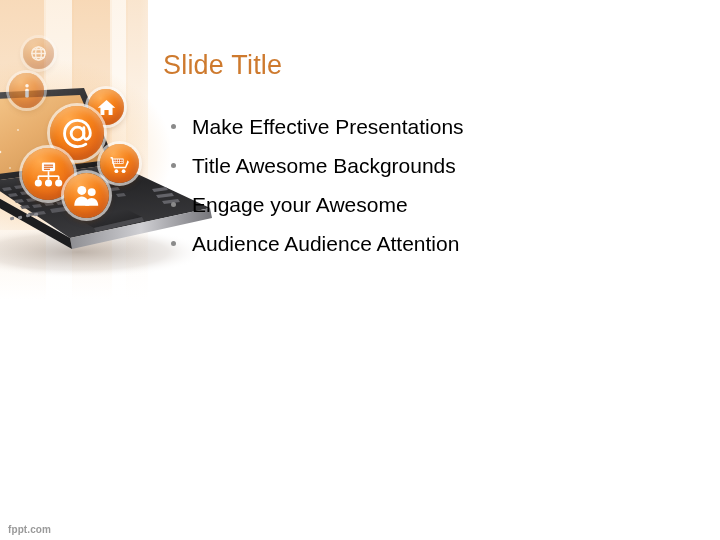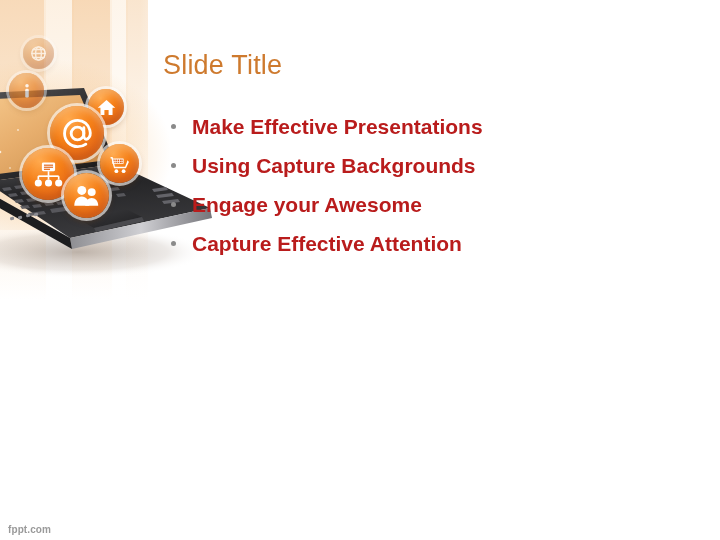--- a/index.html
+++ b/index.html
@@ -138,23 +138,22 @@
     width: 500px;
     list-style: none;
     margin: 0;
     padding: 0;
   }
   .bullets li {
     position: relative;
     padding-left: 26px;
     font-size: 21px;
     line-height: 39px;
-    color: #b91c1c;
+    color: #000000;
     white-space: nowrap;
-    font-weight: bold;
   }
   .bullets li .dot {
     position: absolute;
     left: 5px;
     top: 17px;
     width: 5px;
     height: 5px;
     border-radius: 50%;
     background: #8A8A8A;
   }
@@ -386,27 +385,27 @@
 
   <div class="slide-title">Slide Title</div>
 
   <ul class="bullets">
     <li>
       <span class="dot"></span>
       <span>Make Effective Presentations</span>
     </li>
     <li>
       <span class="dot"></span>
-      <span>Using Capture Backgrounds</span>
+      <span>Title Awesome Backgrounds</span>
     </li>
     <li>
       <span class="dot"></span>
       <span>Engage your Awesome</span>
     </li>
     <li>
       <span class="dot"></span>
-      <span>Capture Effective Attention</span>
+      <span>Audience Audience Attention</span>
     </li>
   </ul>
 
   <div class="footer-mark">fppt.com</div>
 
 </div>
 
 </body></html>

